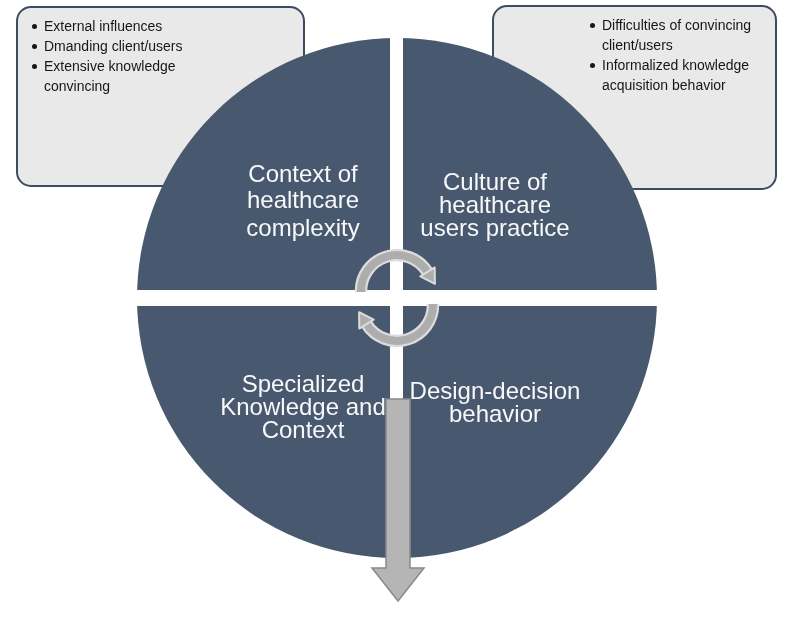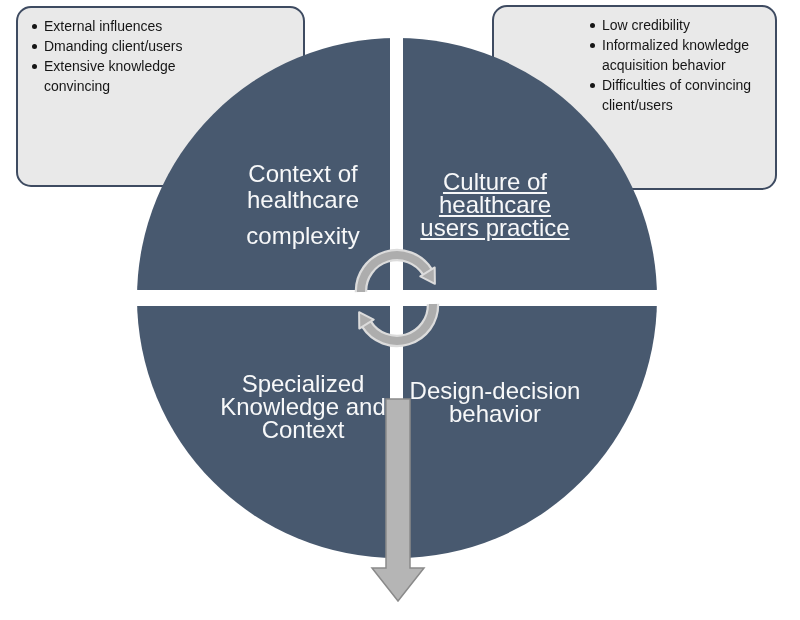--- a/index.html
+++ b/index.html
@@ -67,22 +67,22 @@
   .ql {
     position: absolute;
     width: 220px;
     text-align: center;
     color: var(--quadrant-text, #f7f8f9);
     font-size: 24px;
     line-height: 23px;
   }
   .ql .line { display: block; }
   .ql-tl { left: 193px; top: 161px; line-height: 26px; }
-  .ql-tl .line-gap { margin-top: 10px; }
-  .ql-tr { left: 385px; top: 170px; text-decoration: underline; }
+  .ql-tl .line-gap { margin-top: 2px; }
+  .ql-tr { left: 385px; top: 170px; }
   .ql-bl { left: 193px; top: 372px; }
   .ql-br { left: 385px; top: 371px; margin-top: 8px; }
 
   
   .cycle-svg { position: absolute; left: 342px; top: 243px; }
   .arc-under { fill: none; stroke: var(--cycle-outline, #dcdcdc); stroke-width: 12.5; }
   .arc-main  { fill: none; stroke: var(--cycle-gray, #adadad); stroke-width: 8; }
   .arc-head  { fill: var(--cycle-gray, #adadad); stroke: var(--cycle-outline, #dcdcdc); stroke-width: 2; stroke-linejoin: round; }
 
   
@@ -97,23 +97,22 @@
   <div class="callout callout-left">
     <ul>
       <li>External influences</li>
       <li>Dmanding client/users</li>
       <li>Extensive knowledge convincing</li>
     </ul>
   </div>
 
   <div class="callout callout-right">
     <ul>
-      <li>Low credibility</li>
+      <li>Difficulties of convincing client/users</li>
       <li>Informalized knowledge acquisition behavior</li>
-      <li>Difficulties of convincing client/users</li>
     </ul>
   </div>
 
   <div class="circle"></div>
   <div class="divider-v"></div>
   <div class="divider-h"></div>
 
   <div class="ql ql-tl">
     <span class="line">Context of</span>
     <span class="line">healthcare</span>

